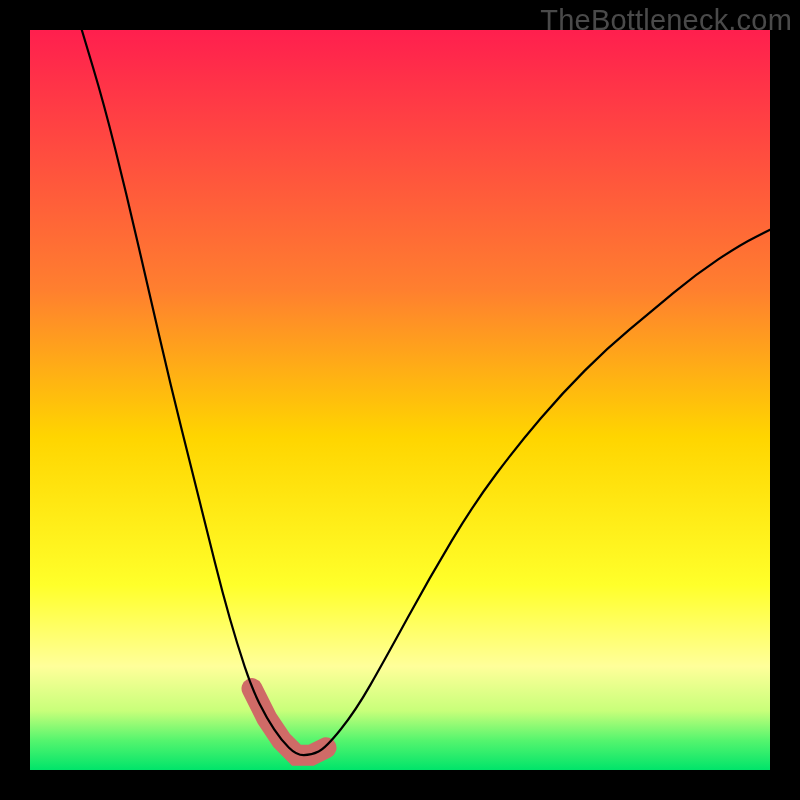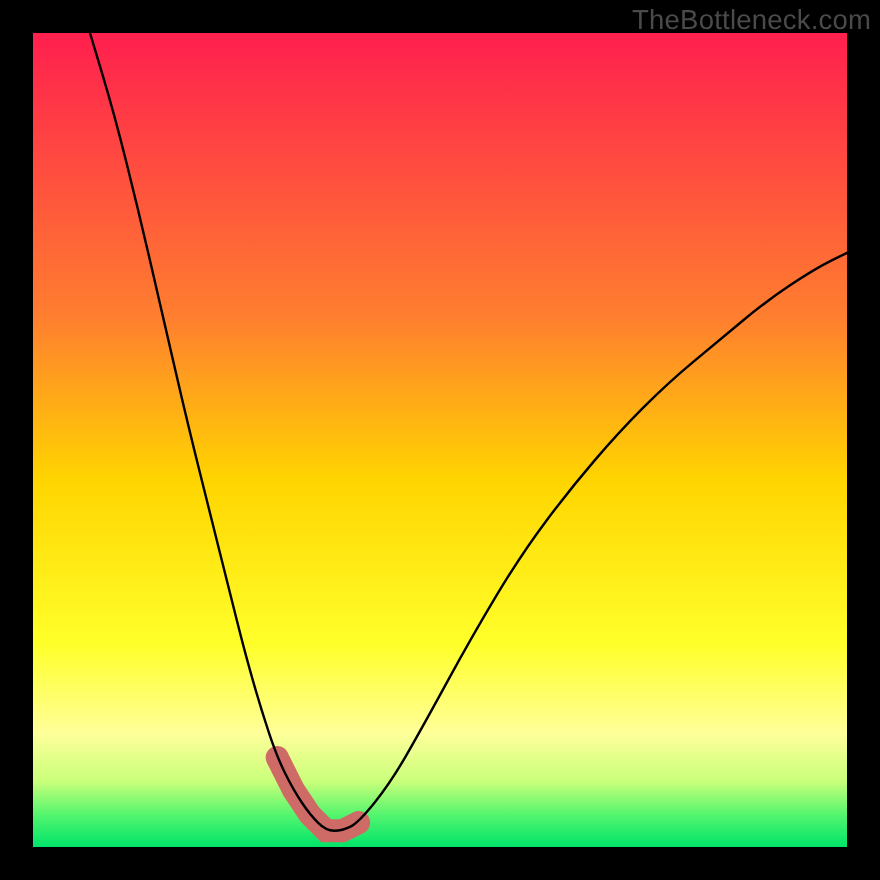--- a/index.html
+++ b/index.html
@@ -22,21 +22,21 @@
   .gradient {
     position: absolute;
     left: 0; top: 0;
     width: 100%; height: 100%;
   }
   .watermark {
     position: absolute;
     top: 4px;
     right: 8px;
     color: #4a4a4a;
-    font-size: 25px;
+    font-size: 29px;
     letter-spacing: 0.2px;
     font-weight: 400;
     z-index: 10;
   }
   svg.plot {
     position: absolute;
     left: 0; top: 0;
     width: 100%; height: 100%;
     overflow: visible;
   }

